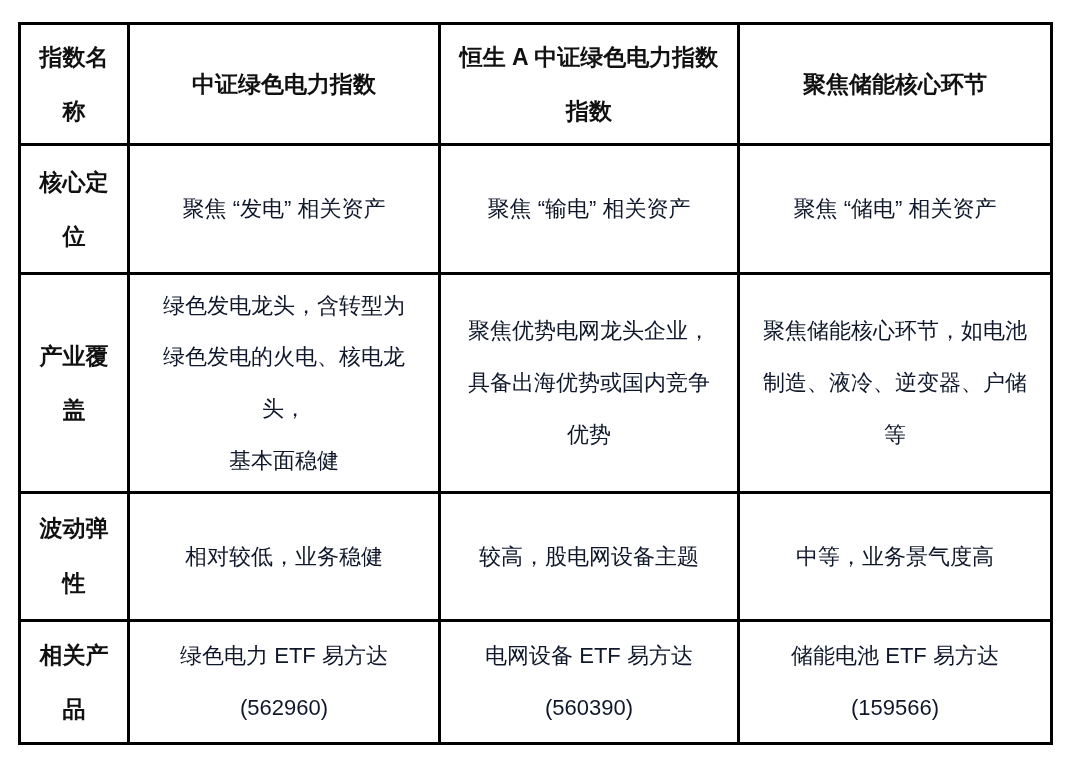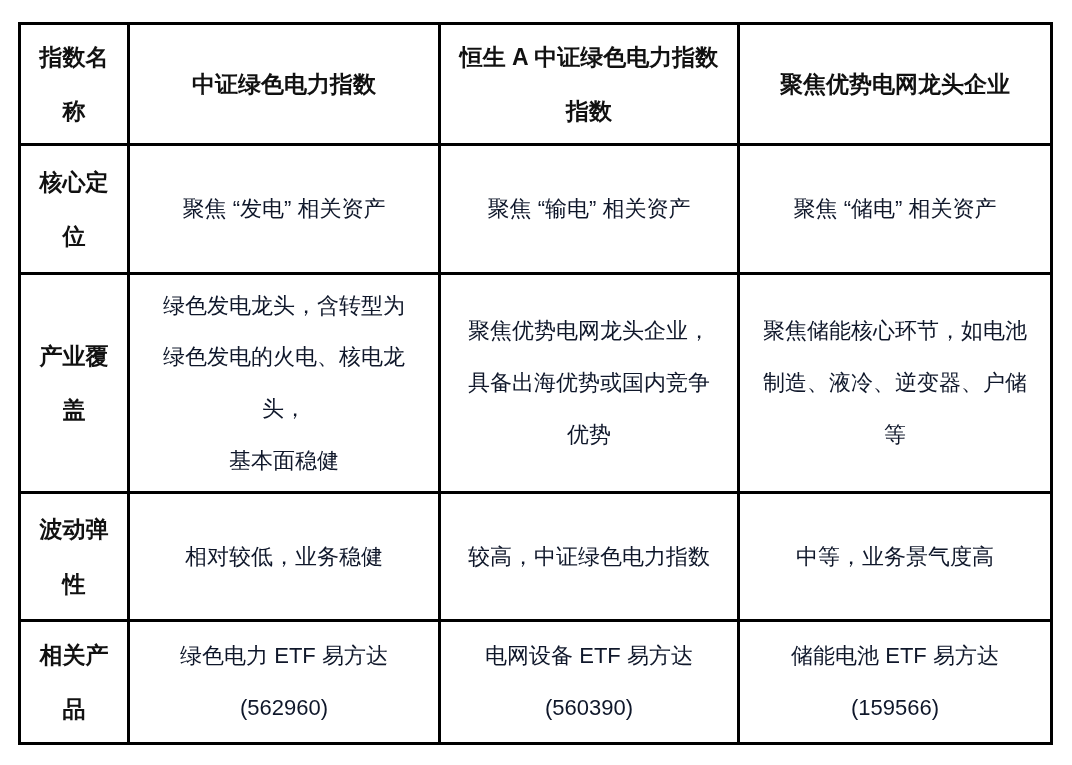--- a/index.html
+++ b/index.html
@@ -39,42 +39,42 @@
     overflow: hidden;
   }
   table.cmp td.hd {
     font-weight: 700;
     color: #111111;
     font-size: 23px;
   }
   tr.r0 { height: 121px; }
   tr.r1 { height: 129px; }
   tr.r2 { height: 219px; }
-  tr.r3 { height: 128px; }
+  tr.r3 { height: 128px; font-family: Liberation Serif, serif; }
   tr.r4 { height: 123px; margin-top: 41px; }
 </style>
 </head>
 <body>
 
 <div class="table-wrap">
   <table class="cmp">
     <colgroup>
       <col style="width:109px">
       <col style="width:311px">
       <col style="width:299px">
       <col style="width:313px">
     </colgroup>
     <tbody>
       <tr class="r0">
         <td class="hd">指数名
 称</td>
         <td class="hd">中证绿色电力指数</td>
         <td class="hd">恒生 A 中证绿色电力指数
 指数</td>
-        <td class="hd">聚焦优势电网龙头企业</td>
+        <td class="hd">聚焦储能核心环节</td>
       </tr>
       <tr class="r1">
         <td class="hd">核心定
 位</td>
         <td>聚焦 “发电” 相关资产</td>
         <td>聚焦 “输电” 相关资产</td>
         <td>聚焦 “储电” 相关资产</td>
       </tr>
       <tr class="r2">
         <td class="hd">产业覆
@@ -87,21 +87,21 @@
 具备出海优势或国内竞争
 优势</td>
         <td>聚焦储能核心环节，如电池
 制造、液冷、逆变器、户储
 等</td>
       </tr>
       <tr class="r3">
         <td class="hd">波动弹
 性</td>
         <td>相对较低，业务稳健</td>
-        <td>较高，中证绿色电力指数</td>
+        <td>较高，股电网设备主题</td>
         <td>中等，业务景气度高</td>
       </tr>
       <tr class="r4">
         <td class="hd">相关产
 品</td>
         <td>绿色电力 ETF 易方达
 (562960)</td>
         <td>电网设备 ETF 易方达
 (560390)</td>
         <td>储能电池 ETF 易方达

